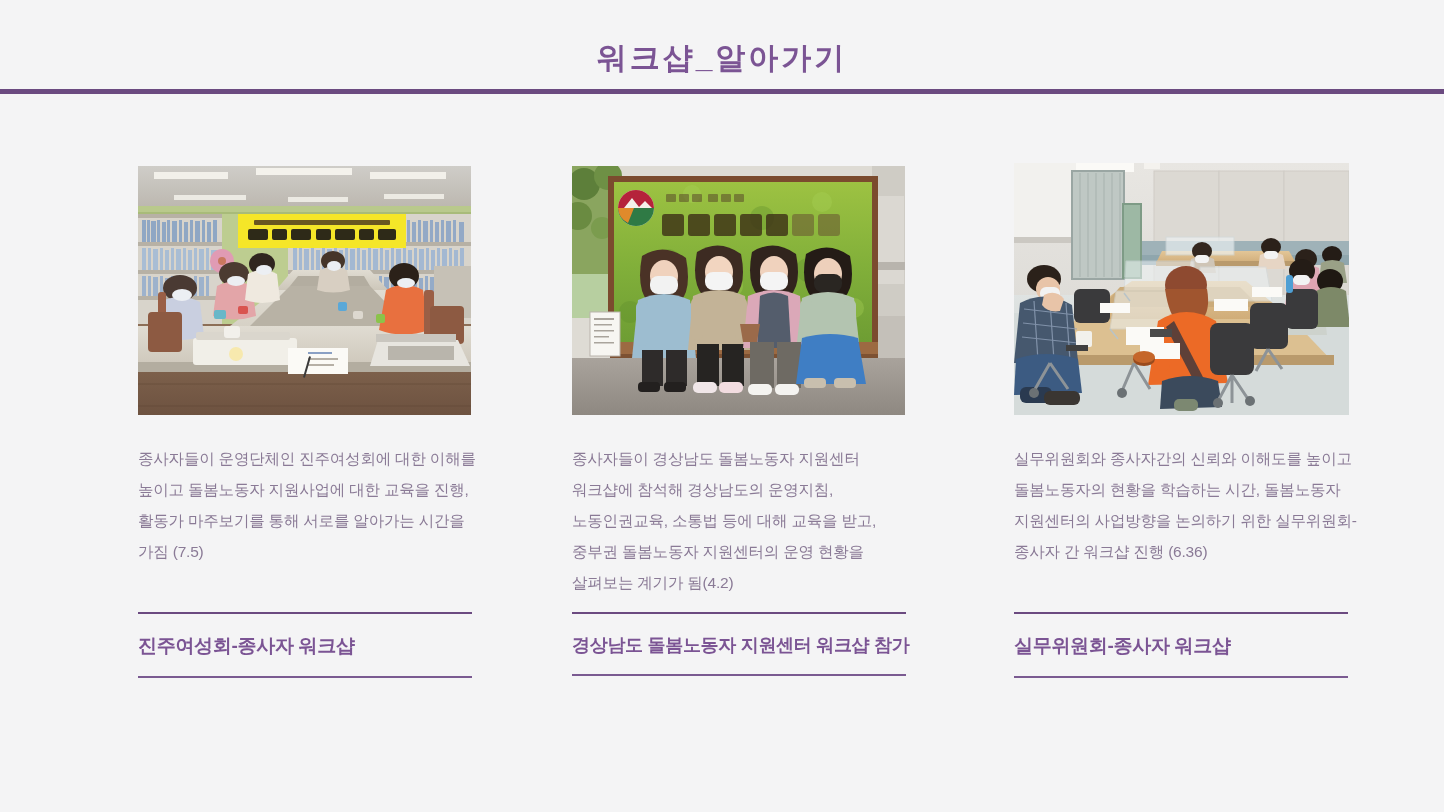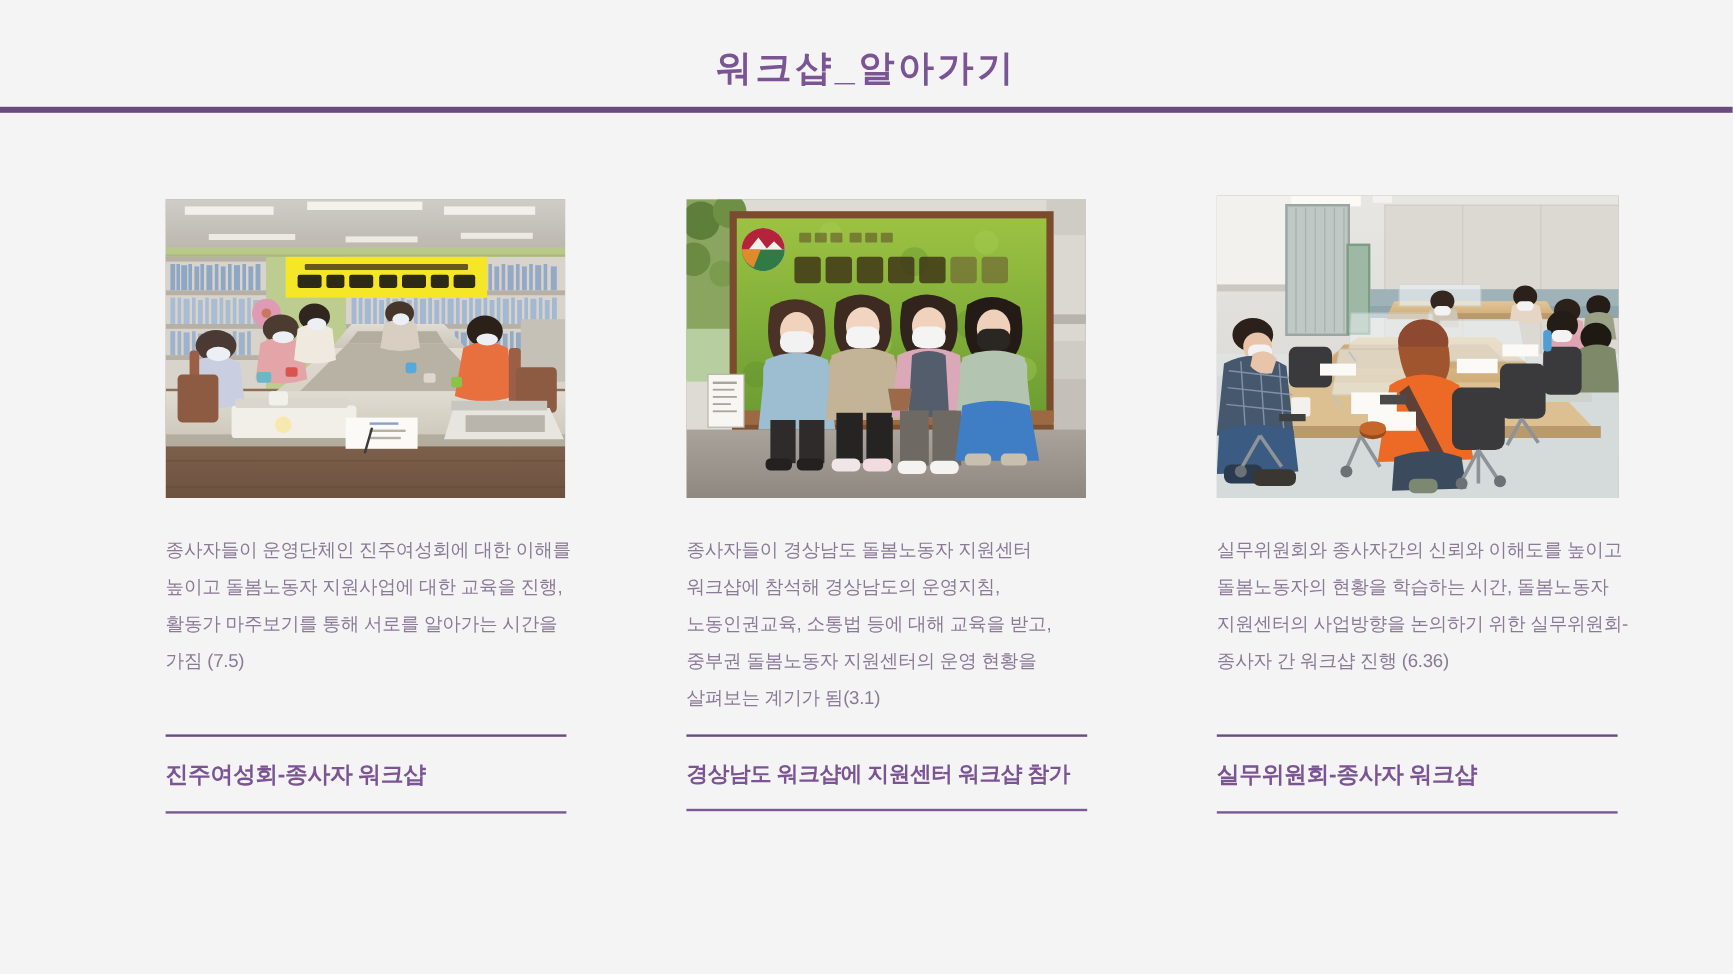--- a/index.html
+++ b/index.html
@@ -508,25 +508,25 @@
             <rect x="22" y="158" width="18" height="1.5"></rect>
           <rect x="22" y="164" width="20" height="1.5"></rect>
             <rect x="22" y="170" width="15" height="1.5"></rect>
           <rect x="22" y="176" width="20" height="1.5"></rect>
         </g>
 
         <path d="M168 158 l20 0 l-3 18 l-14 0 z" fill="#9b6a4a"></path>
       </svg>
     </div>
 
-    <div class="body-text">종사자들이 경상남도 돌봄노동자 지원센터 워크샵에 참석해 경상남도의 운영지침, 노동인권교육, 소통법 등에 대해 교육을 받고, 중부권 돌봄노동자 지원센터의 운영 현황을 살펴보는 계기가 됨(3.1)</div>
+    <div class="body-text">종사자들이 경상남도 돌봄노동자 지원센터 워크샵에 참석해 경상남도의 운영지침, 노동인권교육, 소통법 등에 대해 교육을 받고, 중부권 돌봄노동자 지원센터의 운영 현황을 살펴보는 계기가 됨(4.2)</div>
 
     <div class="label-block">
       <div class="label-rule"></div>
-      <div class="label-text">경상남도 워크샵에 지원센터 워크샵 참가</div>
+      <div class="label-text">경상남도 돌봄노동자 지원센터 워크샵 참가</div>
       <div class="label-rule bottom"></div>
     </div>
   </div>
 
   <div class="col col-2">
 
     <div class="photo" style="top:70px;height:252px;width:335px;">
       <svg width="335" height="252" viewBox="0 0 335 252">
         <defs>
           <linearGradient id="p3wall" x1="0" y1="0" x2="0" y2="1">

